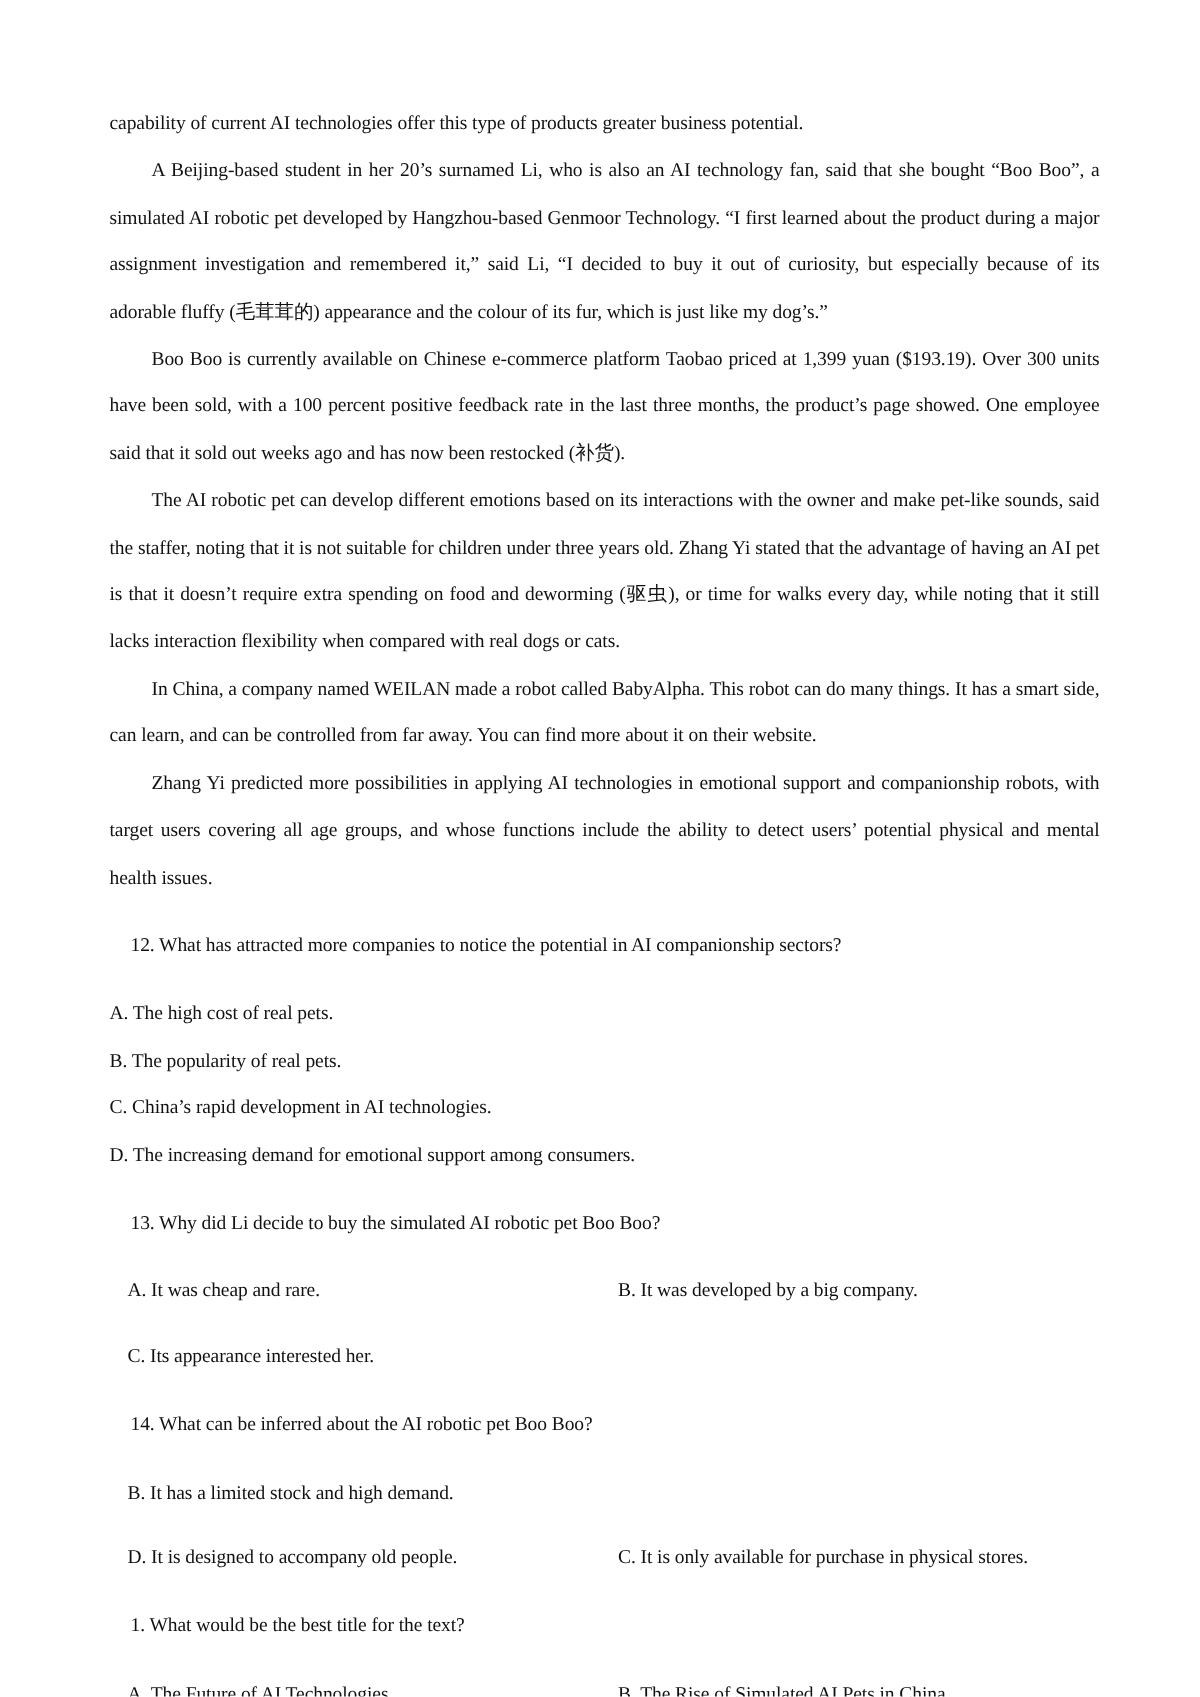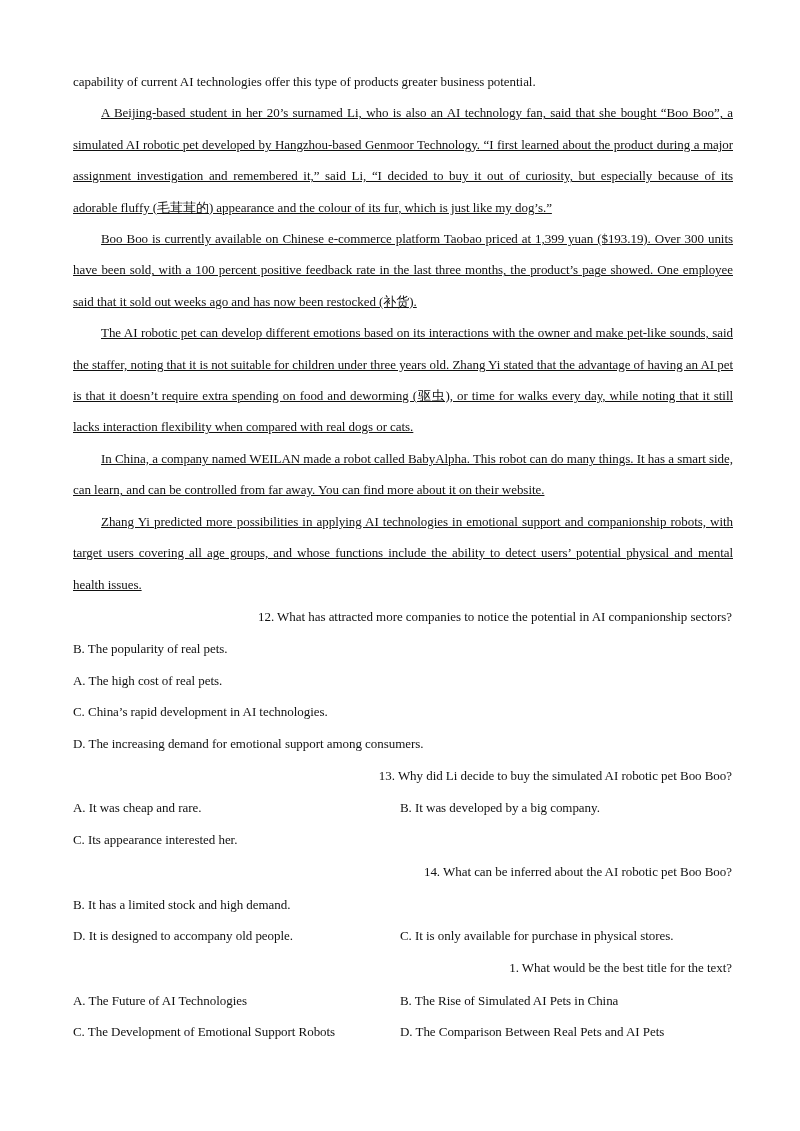--- a/index.html
+++ b/index.html
@@ -24,29 +24,27 @@
       line-height: 31.4px;
       letter-spacing: -0.05px;
     }
     .para {
       margin: 0;
       text-align: justify;
       text-align-last: left;
     }
     .para.indent {
       text-indent: 28px;
-      text-decoration: underline;
     }
     .question {
-      margin: 1px;
-      text-align: right;
+      margin: 14px;
     }
     .option-row {
       display: flex;
-      margin: 0;
+      margin: 12px;
       align-items: center;
     }
     .option {
       margin: 0;
     }
     .option-row .option {
       width: 327px;
       flex: 0 0 327px;
     }
     .option-row .option:last-child {
@@ -63,22 +61,22 @@
     <p class="para">capability of current AI technologies offer this type of products greater business potential.</p>
     <p class="para indent">A Beijing-based student in her 20’s surnamed Li, who is also an AI technology fan, said that she bought “Boo Boo”, a simulated AI robotic pet developed by Hangzhou-based Genmoor Technology. “I first learned about the product during a major assignment investigation and remembered it,” said Li, “I decided to buy it out of curiosity, but especially because of its adorable fluffy (毛茸茸的) appearance and the colour of its fur, which is just like my dog’s.”</p>
     <p class="para indent">Boo Boo is currently available on Chinese e-commerce platform Taobao priced at 1,399 yuan ($193.19). Over 300 units have been sold, with a 100 percent positive feedback rate in the last three months, the product’s page showed. One employee said that it sold out weeks ago and has now been restocked (补货).</p>
     <p class="para indent">The AI robotic pet can develop different emotions based on its interactions with the owner and make pet-like sounds, said the staffer, noting that it is not suitable for children under three years old. Zhang Yi stated that the advantage of having an AI pet is that it doesn’t require extra spending on food and deworming (驱虫), or time for walks every day, while noting that it still lacks interaction flexibility when compared with real dogs or cats.</p>
     <p class="para indent">In China, a company named WEILAN made a robot called BabyAlpha. This robot can do many things. It has a smart side, can learn, and can be controlled from far away. You can find more about it on their website.</p>
     <p class="para indent">Zhang Yi predicted more possibilities in applying AI technologies in emotional support and companionship robots, with target users covering all age groups, and whose functions include the ability to detect users’ potential physical and mental health issues.</p>
   </section>
 
   <section>
     <p class="question">12. What has attracted more companies to notice the potential in AI companionship sectors?</p>
+    <p class="option">A. The high cost of real pets.</p>
     <p class="option">B. The popularity of real pets.</p>
-    <p class="option">A. The high cost of real pets.</p>
     <p class="option">C. China’s rapid development in AI technologies.</p>
     <p class="option">D. The increasing demand for emotional support among consumers.</p>
   </section>
 
   <section>
     <p class="question">13. Why did Li decide to buy the simulated AI robotic pet Boo Boo?</p>
     <div class="option-row">
       <p class="option">A. It was cheap and rare.</p>
       <p class="option">B. It was developed by a big company.</p>
     </div>

